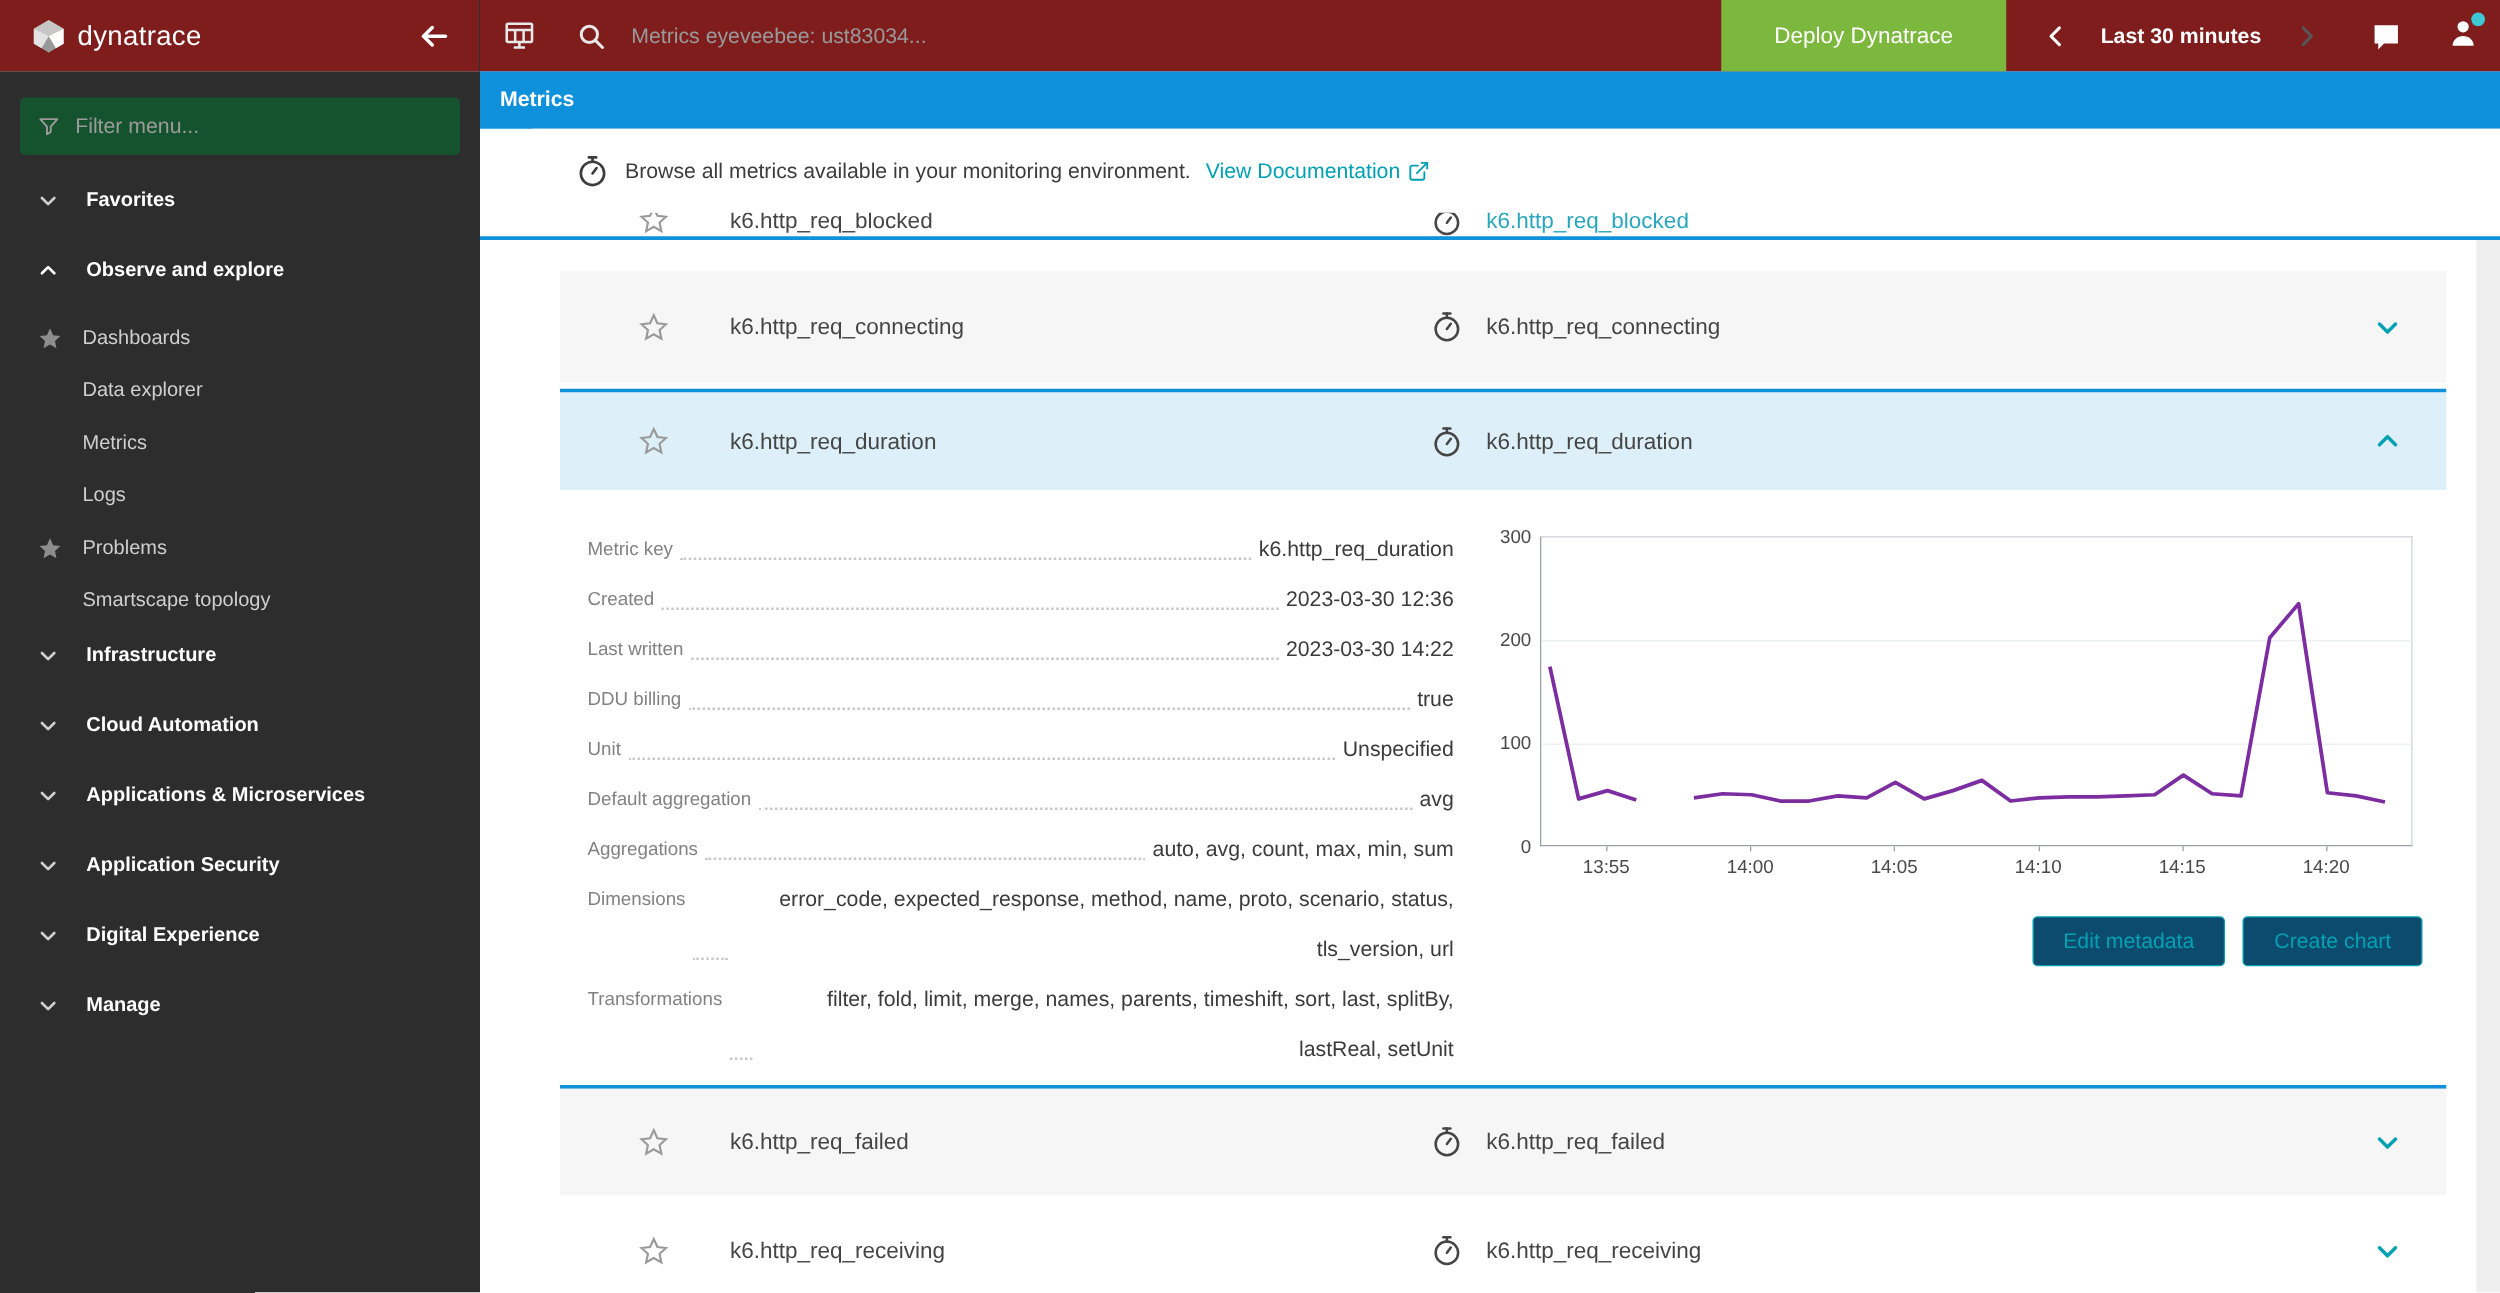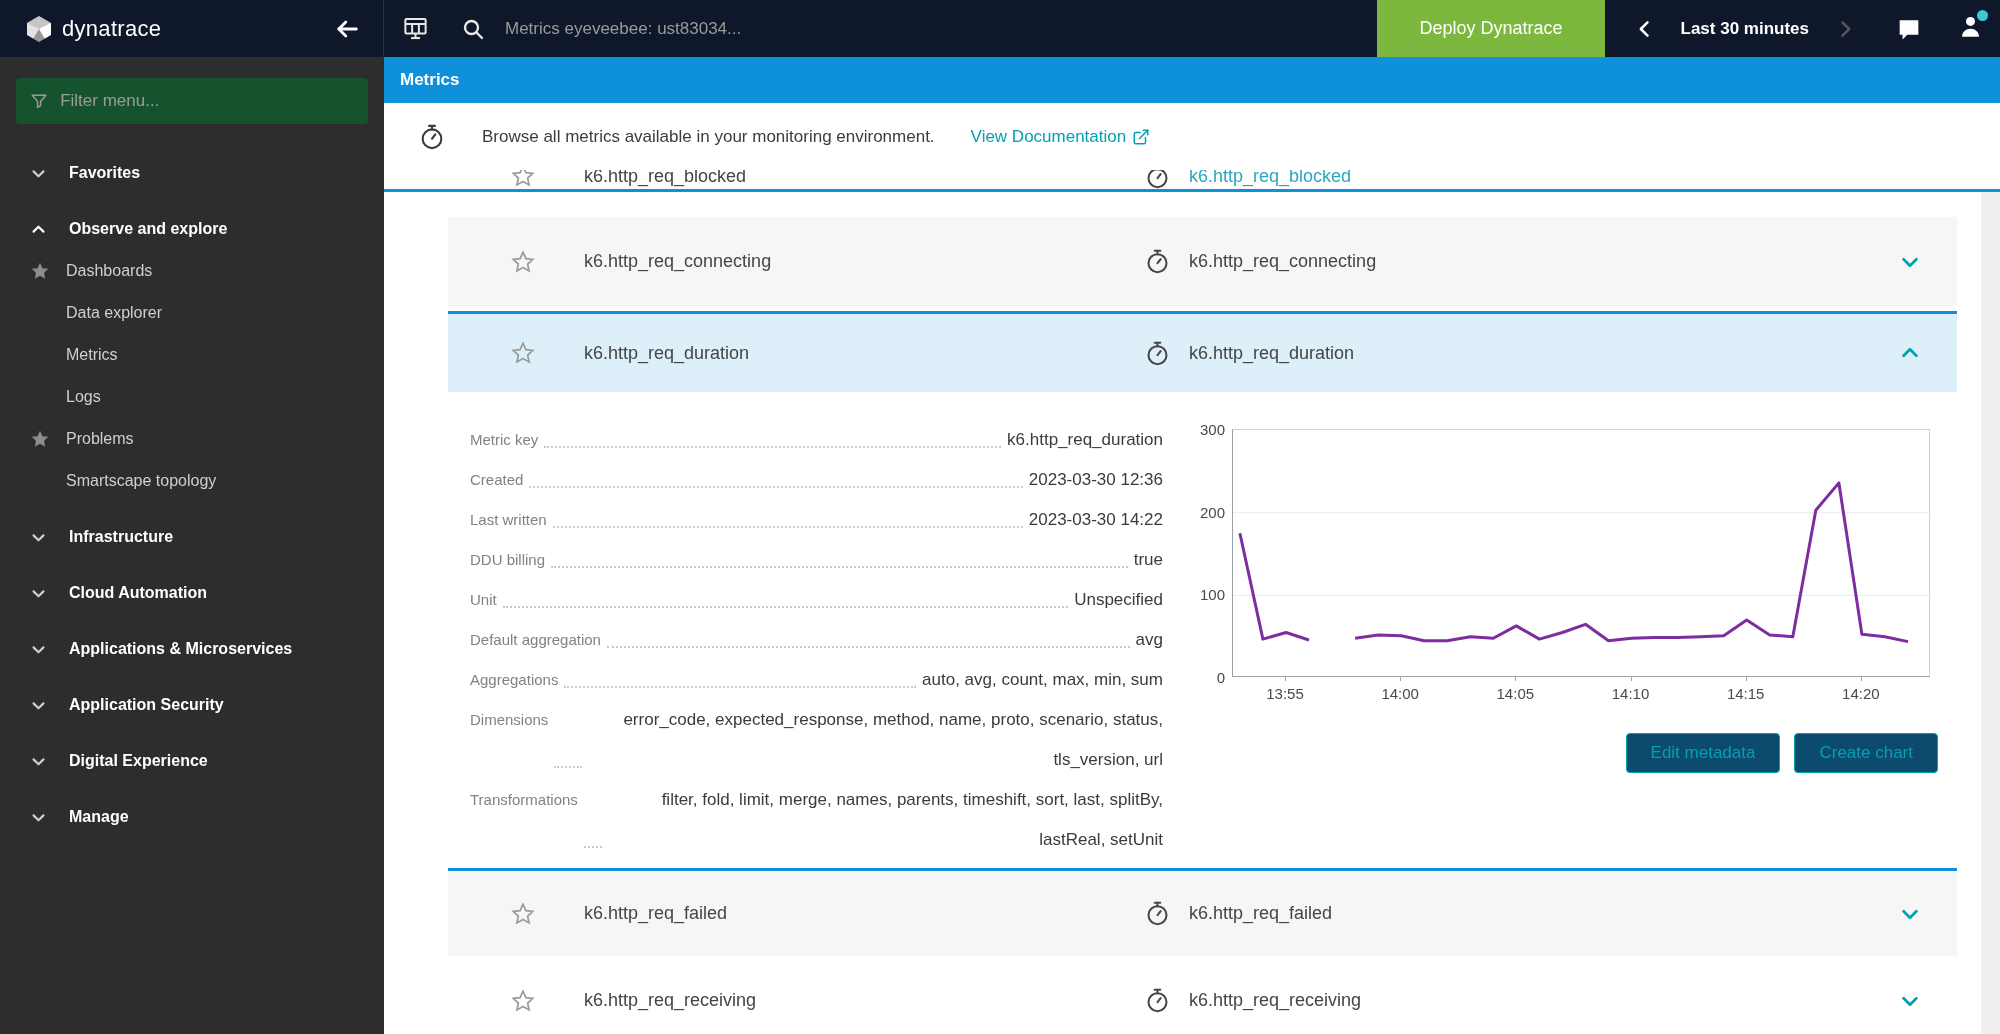--- a/index.html
+++ b/index.html
@@ -1,53 +1,53 @@
 <!DOCTYPE html>
 <html><head>
 <meta charset="utf-8">
 <style>
   * { box-sizing: border-box; margin: 0; padding: 0; }
   html,body { width:2000px; height:1034px; overflow:hidden; }
   body { font-family: "Liberation Sans", sans-serif; background:#fff; }
   .app { position:relative; width:2000px; height:1034px; }
 
   
-  .topbar { position:absolute; top:0; left:0; width:2000px; height:57px; background:#0f172a; display:flex; color:#fff; z-index:30; }
+  .topbar { position:absolute; top:0; left:0; width:2000px; height:57px; background:#7f1d1d; display:flex; color:#fff; z-index:30; }
   .tb-left { width:384px; height:57px; display:flex; align-items:center; justify-content:space-between; padding:0 22px 0 24px; border-right:1px solid #333; }
   .logo { display:flex; align-items:center; gap:8px; }
   .logo-text { font-size:22px; font-weight:400; color:#fff; letter-spacing:0.3px; }
   .tb-main { flex:1; display:flex; align-items:center; height:57px; }
   .tb-icon { color:#e8e8e8; display:flex; align-items:center; }
   .search-text { margin-left:20px; font-size:17px; color:#9a9a9a; }
   .tb-spacer { flex:1; }
   .deploy-btn { height:57px; padding:0 42px; background:#7cb83e; color:#fff; font-size:18px; border:none; display:flex; align-items:center; cursor:pointer; font-family:inherit; }
   .time-label { font-size:17px; font-weight:bold; color:#fff; margin:0 26px; }
   .chev-btn { background:none; border:none; display:flex; align-items:center; cursor:pointer; padding:0; }
   .user-wrap { position:relative; margin-left:34px; margin-right:16px; }
   .user-dot { position:absolute; top:-3px; right:-4px; width:11px; height:11px; border-radius:50%; background:#3ec8d5; }
 
   
   .sidebar { position:absolute; top:57px; left:0; width:384px; height:977px; background:#2d2d2d; z-index:20; }
   .filter-box { margin:21px 16px 0 16px; height:46px; background:#14532d; border-radius:4px; display:flex; align-items:center; padding:0 14px; gap:12px; }
   .filter-box input { background:transparent; border:none; outline:none; color:#d8d8d8; font-size:17px; font-family:inherit; width:100%; }
   .filter-box input::placeholder { color:#9b9b9b; }
   .nav { margin-top:28px; }
-  .nav-section { height:42px; display:flex; align-items:center; padding-left:30px; gap:22px; margin-top:14px; cursor:pointer; }
+  .nav-section { height:42px; display:flex; padding-left:30px; gap:22px; margin-top:14px; cursor:pointer; }
   .nav-section .sec-label { color:#fff; font-size:16px; font-weight:bold; }
   .nav-item { height:42px; display:flex; align-items:center; padding-left:30px; cursor:pointer; }
   .nav-item .item-star { width:20px; margin-right:16px; display:flex; }
   .nav-item .item-indent { width:36px; }
   .nav-item .item-label { color:#cfcfcf; font-size:16px; }
   .chev-dim { color:#bdbdbd; display:flex; }
 
   
   .main { position:absolute; top:57px; left:384px; width:1616px; height:977px; background:#fff; }
   .page-bar { height:46px; background:#0e90da; display:flex; align-items:center; padding-left:16px; }
   .page-bar .pb-title { color:#fff; font-size:17px; font-weight:bold; }
-  .info-bar { height:67px; display:flex; align-items:center; padding-left:34px; gap:36px; background:#fff; }
+  .info-bar { height:67px; display:flex; align-items:center; padding-left:34px; gap:12px; background:#fff;margin-left:42px; }
   .info-text { font-size:17px; color:#3c3c3c; }
   .info-link { font-size:17px; color:#00a1b2; display:inline-flex; align-items:center; gap:6px; text-decoration:none; cursor:pointer; }
 
   .list-region { position:relative; height:864px; overflow:hidden; background:#fff; }
   .scroll-track { position:absolute; top:22px; right:0; bottom:0; width:19px; background:#efefef; }
 
   .clip-row { height:19px; overflow:hidden; position:relative; margin-left:64px; width:1509px; }
   .clip-inner { position:absolute; left:0; right:0; bottom:-7px; height:40px; display:flex; align-items:center; }
   .divider-blue { height:3px; background:#0e90da; width:100%; }
 

